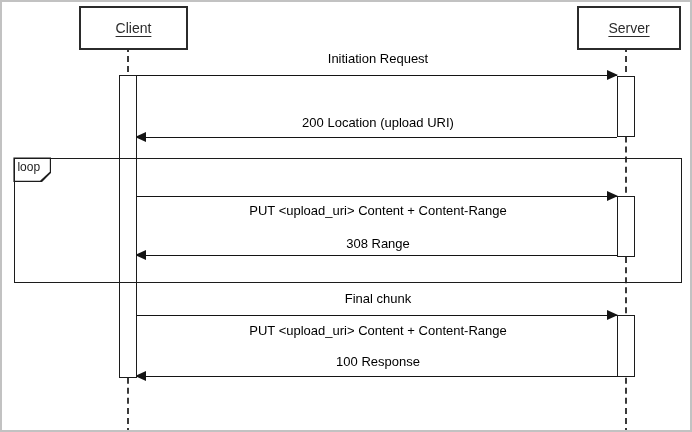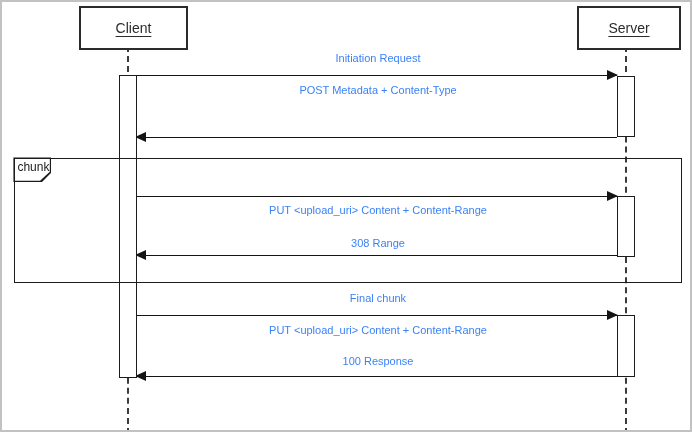--- a/index.html
+++ b/index.html
@@ -42,21 +42,21 @@
       border-top:5px solid transparent;border-bottom:5px solid transparent;border-right:11px solid #141414;}
   #arrow-req-1{top:73px;}
   #arrow-res-1{top:135px;}
   #arrow-req-2{top:194px;}
   #arrow-res-2{top:253px;}
   #arrow-req-3{top:313px;}
   #arrow-res-3{top:374px;}
 
   
   .lbl{position:absolute;left:376px;transform:translateX(-50%);white-space:nowrap;
-       font-size:11px;line-height:15px;color:#3b82f6;z-index:5;}
+       font-size:13px;line-height:15px;color:#000000;z-index:5;}
   #lbl-title-1{top:49px;}
   #lbl-req-1{top:81px;}
   #lbl-res-1{top:113px;}
   #lbl-title-2{top:169px;}
   #lbl-req-2{top:201px;}
   #lbl-res-2{top:234px;text-align:right;}
   #lbl-title-3{top:289px;}
   #lbl-req-3{top:321px;}
   #lbl-res-3{top:352px;}
 </style>
@@ -96,26 +96,26 @@
       <span class="head-right"></span>
     </div>
   <div class="arrow" id="arrow-res-3">
       <span class="head-left"></span>
     </div>
 
   <div id="loop-frame">
     <div id="loop-pentagon">
       <div class="pent-outer"></div>
       <div class="pent-inner"></div>
-      <span class="pent-label">chunk</span>
+      <span class="pent-label">loop</span>
     </div>
   </div>
 
   <div class="lbl" id="lbl-title-1">Initiation Request</div>
-  <div class="lbl" id="lbl-req-1">POST Metadata + Content-Type</div>
+  <div class="lbl" id="lbl-res-1">200 Location (upload URI)</div>
 
   <div class="lbl" id="lbl-req-2">PUT &lt;upload_uri&gt; Content + Content-Range</div>
   <div class="lbl" id="lbl-res-2">308 Range</div>
 
   <div class="lbl" id="lbl-title-3">Final chunk</div>
   <div class="lbl" id="lbl-req-3">PUT &lt;upload_uri&gt; Content + Content-Range</div>
   <div class="lbl" id="lbl-res-3">100 Response</div>
 
 </div>
 

